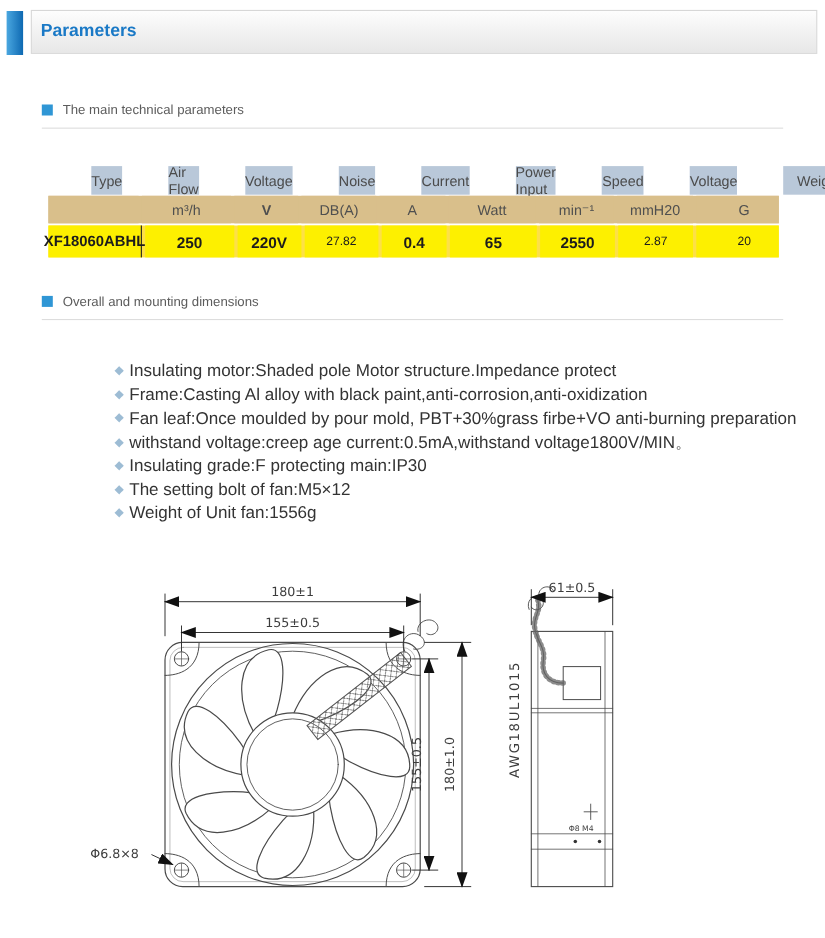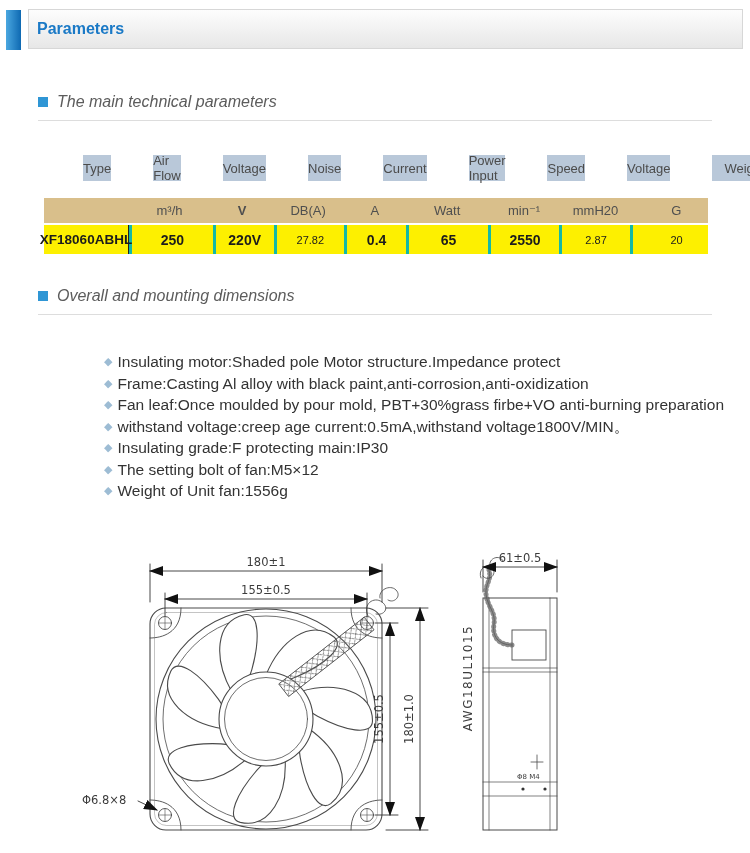--- a/index.html
+++ b/index.html
@@ -13,31 +13,31 @@
     background:linear-gradient(90deg,#4aa7e0,#0e69b2);}
   .bar{position:absolute;left:28px;right:7px;top:0;height:40px;
     background:linear-gradient(#fdfdfd,#e7e7e7);
     border:1px solid #d7d7d7;box-sizing:border-box;}
   .bar .title{line-height:38px;padding-left:8px;font-size:16px;font-weight:bold;color:#1a79c6;}
   
   .content{padding:0 38px;}
   .sec-head{display:flex;align-items:center;gap:9px;margin-top:42px;}
   .sec-head.second{margin-top:33px;}
   .sq{width:10px;height:10px;background:#2f96d5;flex:0 0 auto;}
-  .sec-title{font-size:16px;color:#5c5c5c;font-style:italic;}
+  .sec-title{font-size:12px;color:#5c5c5c;}
   .rule{border:none;border-top:1px solid #ddd;margin:9px 0 0 0;}
   
   .ptable{margin:34px 4px 0 6px;font-size:13px;}
   .trow{display:flex;column-gap:3px;}
   .trow>div{display:flex;align-items:center;justify-content:center;box-sizing:border-box;}
   .thead{background:#fff;}
   .thead>div{background:#b9c8d9;height:26px;color:#4b4b4b;margin-left:39px;}
-  .tunits{background:#d9bf8b;margin-top:17px;}
+  .tunits{background:#d9bf8b;margin-top:1px;}
   .tunits>div{background:#d9bf8b;height:25px;color:#4f4f4f;}
-  .tdata{background:#14b8a6;margin-top:2px;font-size:14px;}
+  .tdata{background:#fde047;margin-top:2px;font-size:14px;}
   .tdata>div{background:#fdf000;height:29px;color:#1c1c1c;}
   .c0{width:12.8%;} .c1{width:12.7%;} .c2{width:9.1%;} .c3{width:10.6%;}
   .c4{width:9.3%;} .c5{width:12.4%;} .c6{width:10.7%;} .c7{width:10.7%;} .c8{width:11.7%;padding-left:12px;}
   .red{color:#e03428;font-weight:bold;}
   .type-cell{font-weight:bold;color:#000;font-size:13.5px;border-right:1px solid #222;}
   .b{font-weight:bold;}
   .lite{color:#666;font-size:11px;font-weight:normal;}
   
   .features{margin:36px 0 0 66px;width:625px;list-style:none;padding:0;}
   .features li{display:flex;align-items:flex-start;font-size:15.5px;line-height:21.5px;color:#333;}

